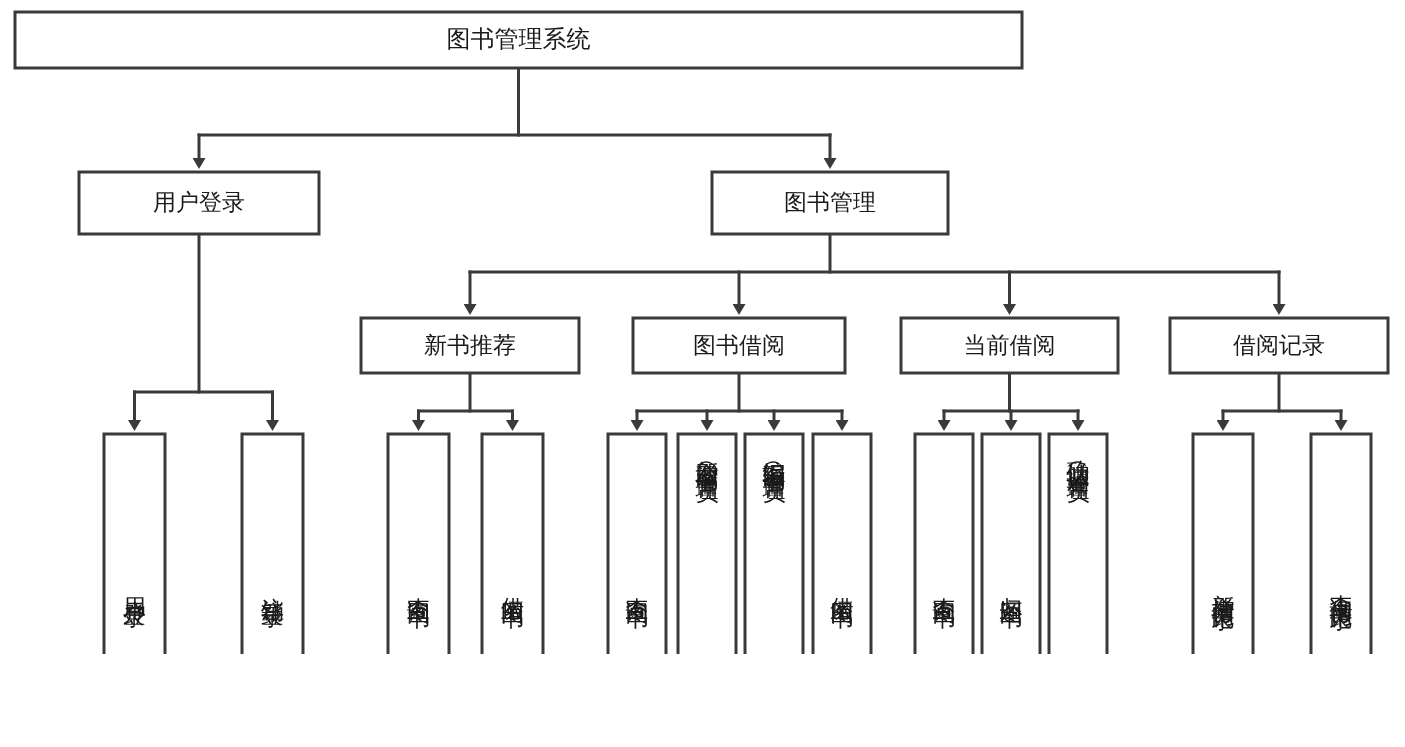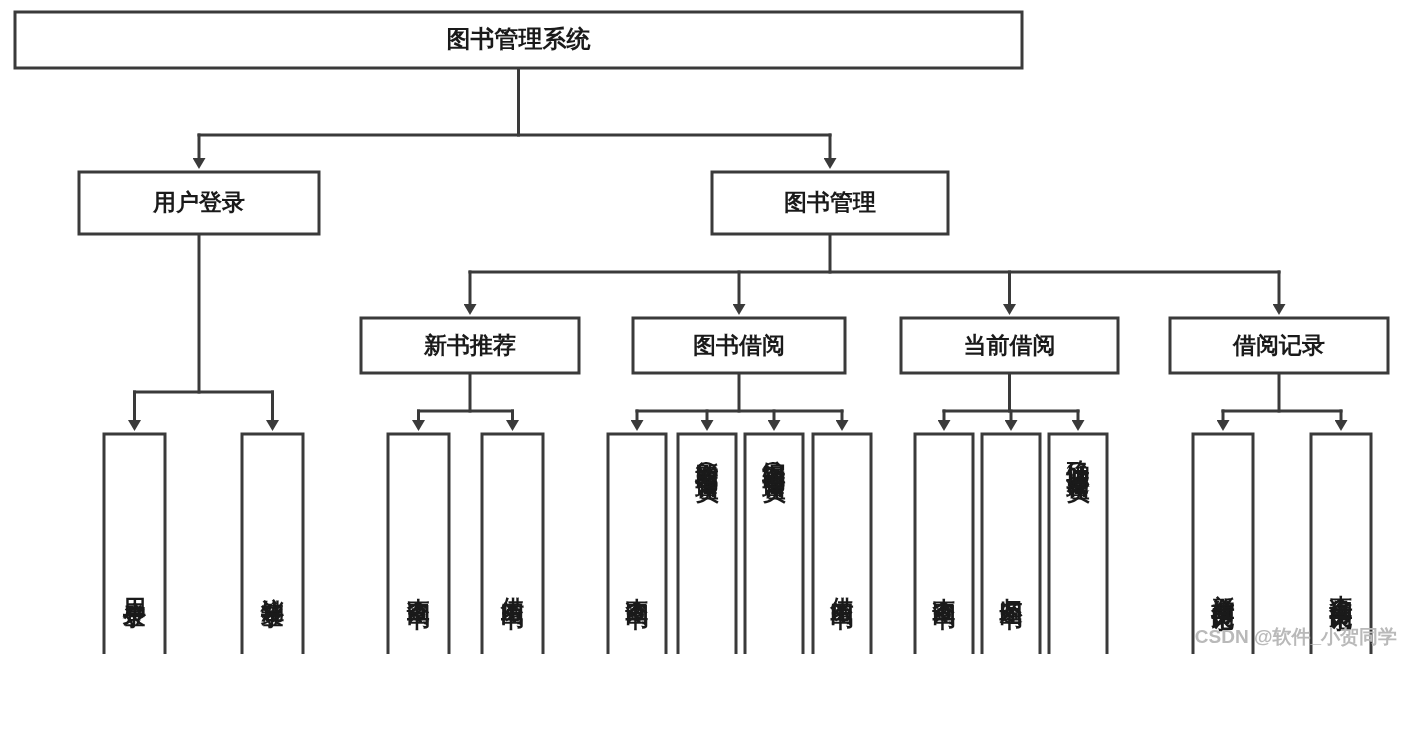--- a/index.html
+++ b/index.html
@@ -9,21 +9,20 @@
   }
   body {
     font-family: "Liberation Sans", "DejaVu Sans", sans-serif;
   }
   #stage {
     position: relative;
     width: 1405px;
     height: 654px;
     background: #ffffff;
     overflow: hidden;
-    font-weight: bold;
   }
   #diagram-svg {
     position: absolute;
     left: 0;
     top: 0;
     width: 1405px;
     height: 747px;
     display: block;
   }
   .node-box {
@@ -201,14 +200,13 @@
         <span class="leaf-label">确认归还（管理员）</span>
       </div>
       <div class="leaf-label-wrap centered" style="left: 1193px; top: 442px; width: 60px; height: 285px;">
         <span class="leaf-label">新增借阅记录</span>
       </div>
       <div class="leaf-label-wrap centered" style="left: 1311px; top: 442px; width: 60px; height: 285px;">
         <span class="leaf-label">查询借阅记录</span>
       </div>
     </div>
 
-  <div class="watermark">CSDN @软件_小贺同学</div>
 </div>
 
 </body></html>

